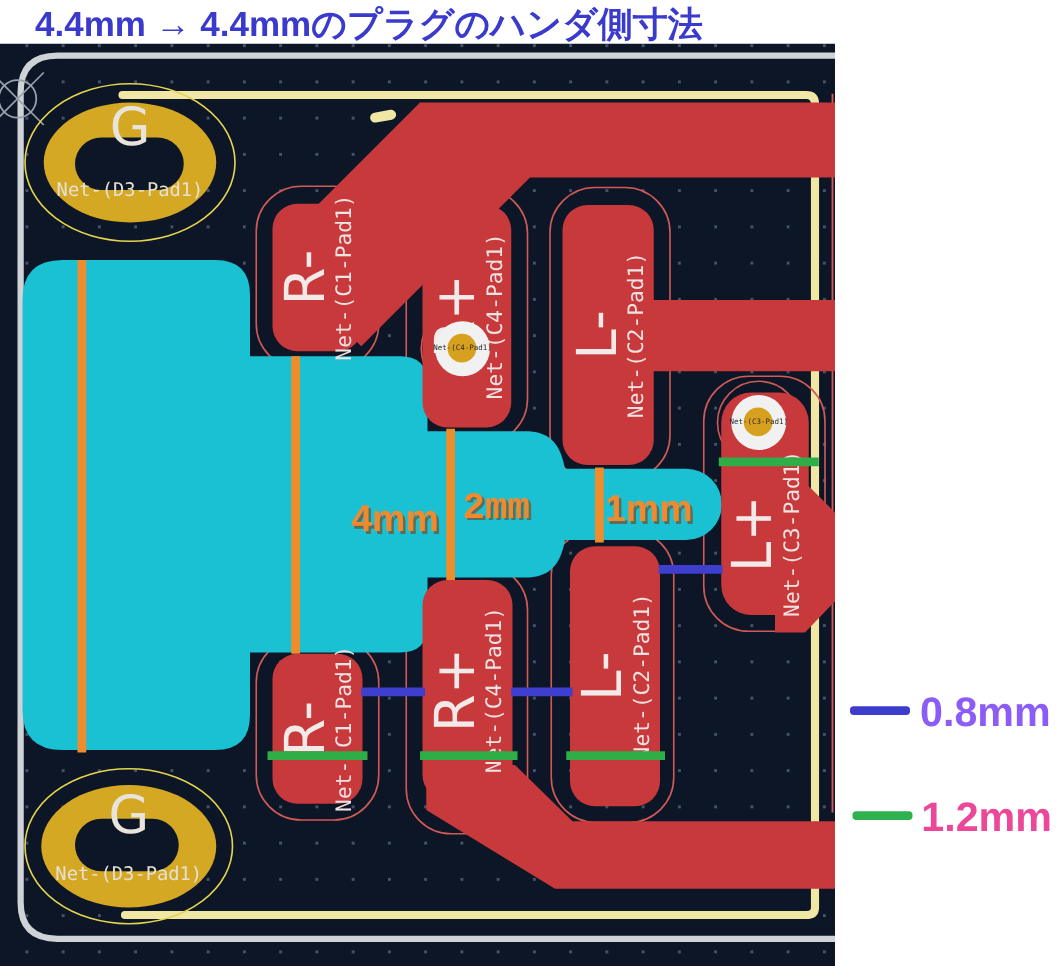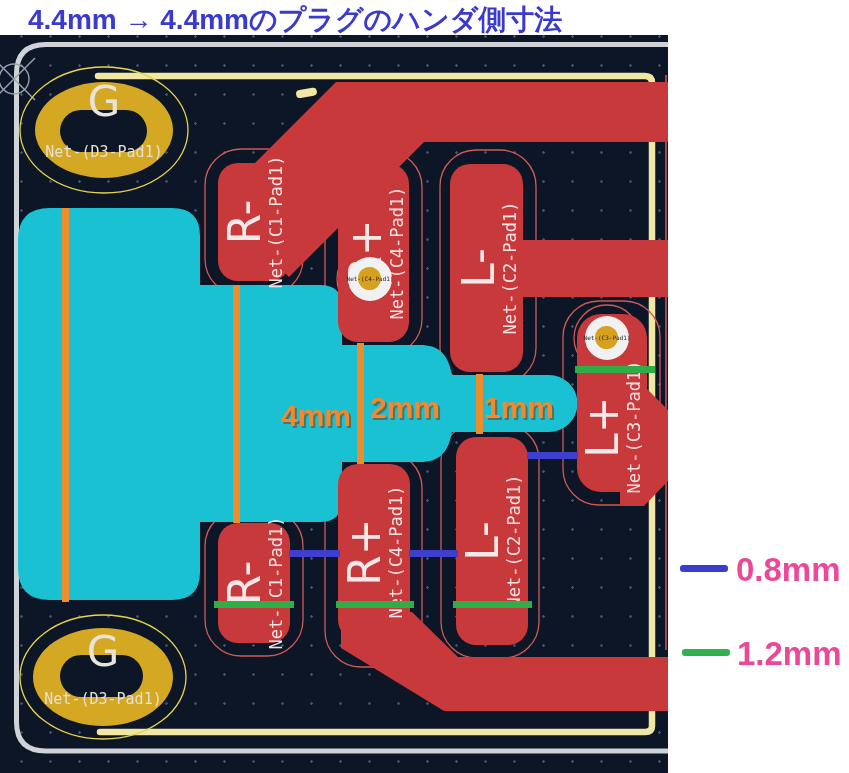--- a/index.html
+++ b/index.html
@@ -30,21 +30,21 @@
   .via-gold{position:absolute;width:23px;height:23px;border-radius:50%;background:#d8a01f;z-index:6;}
   .via-net{position:absolute;z-index:7;font-family:"DejaVu Sans Mono", monospace;
            font-size:6px;line-height:6px;color:#2a2a2a;text-align:center;width:60px;}
   .bar{position:absolute;height:7px;z-index:8;}
   .bar.blue{background:#3e3ecf;}
   .bar.green{background:#2fae48;}
   .dim-label{position:absolute;z-index:9;font-weight:bold;font-size:30px;line-height:31px;
              color:#f08a30;text-shadow:2px 2px 0 rgba(130,58,10,0.6);white-space:nowrap;}
   .legend-line{position:absolute;height:7px;width:48px;border-radius:3px;}
   .legend-text{position:absolute;font-size:33px;font-weight:bold;white-space:nowrap;}
-  .lg-blue{color:#ec4899;}
+  .lg-blue{color:#8b5cf6;}
   .lg-green{color:#ec4899;text-align:right;}
 </style>
 </head>
 <body>
 
 <div class="title">4.4mm → 4.4mmのプラグのハンダ側寸法</div>
 
 <div class="pcb">
 
   <svg width="668" height="738" viewBox="0 0 668 738">
@@ -167,21 +167,21 @@
   <div class="bar blue" style="left:289px;top:515px;width:51px;"></div>
   <div class="bar blue" style="left:409px;top:515px;width:49px;"></div>
   <div class="bar blue" style="left:527px;top:417px;width:51px;"></div>
 
   <div class="bar green" style="left:214px;top:566px;width:80px;"></div>
   <div class="bar green" style="left:336px;top:566px;width:78px;"></div>
   <div class="bar green" style="left:453px;top:566px;width:79px;"></div>
   <div class="bar green" style="left:575px;top:331px;width:80px;"></div>
 
   <div class="dim-label" style="left:245px;top:365px;margin-left:36px;">4mm</div>
-  <div class="dim-label" style="left:370px;top:357px;">2mm</div>
+  <div class="dim-label" style="left:370px;top:357px;font-family:Liberation Mono, monospace;">2mm</div>
   <div class="dim-label" style="left:484px;top:357px;">1mm</div>
 </div>
 
 <div class="legend-line" style="left:680px;top:565px;background:#3c3ccd;"></div>
 <div class="legend-text lg-blue" style="left:736px;top:551px;">0.8mm</div>
 
 <div class="legend-line" style="left:682px;top:649px;background:#2fb14d;"></div>
 <div class="legend-text lg-green" style="left:737px;top:635px;">1.2mm</div>
 
 </body></html>

